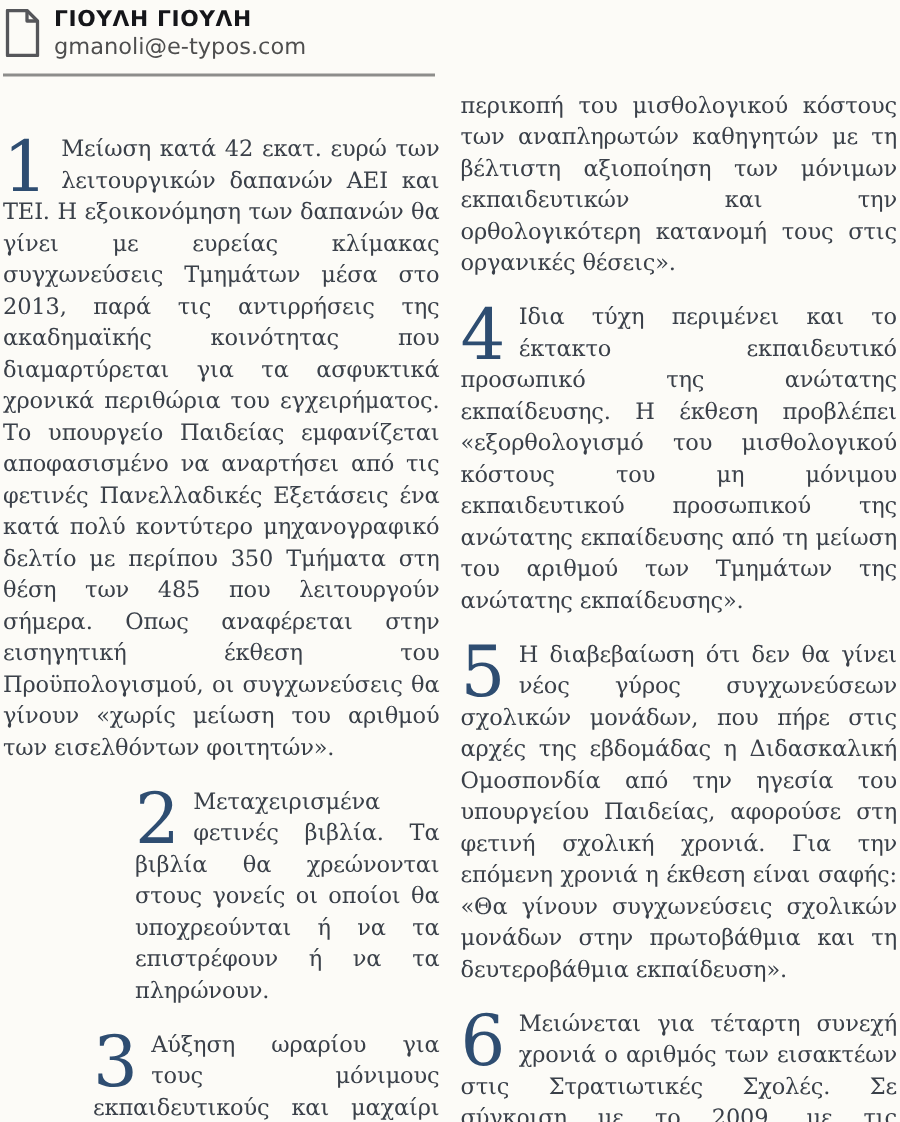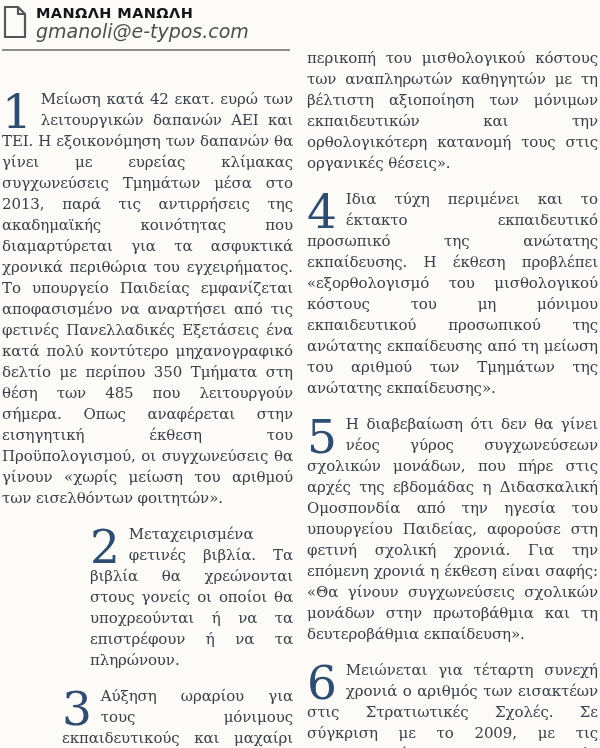--- a/index.html
+++ b/index.html
@@ -16,36 +16,36 @@
   .byline { display:flex; align-items:flex-start; padding:5px 0 0 3px; }
   .doc-icon { display:inline-block; margin-right:9px; margin-top:1px; }
   .byline-text { display:flex; flex-direction:column; }
   .author {
     font-family:"DejaVu Sans", "Liberation Sans", sans-serif;
     font-weight:bold; font-size:14.5px; letter-spacing:0.4px; color:#15161a;
     line-height:17px;
   }
   .email {
     font-family:"DejaVu Sans", "Liberation Sans", sans-serif;
-    font-size:19px; color:#4e4e4e; line-height:17px; margin-top:1px;font-style:italic;
+    font-size:15px; color:#4e4e4e; line-height:17px; margin-top:1px;
   }
   .byline-rule {
     border:none; border-top:2px solid #8d8d8b;
     width:288px; margin:7px 0 0 0;
   }
 
   
   .columns { display:flex; padding:0 1px 0 2px; }
   .col { width:291px; }
   .col.left  { margin-right:14px; }
   .col.right { padding-top:6px; }
 
   p.item {
     text-align:justify; font-size:15px; line-height:21px;
-    margin:0 0 15px 0; letter-spacing:-0.1px;
+    margin:12px 0 15px 0; letter-spacing:-0.1px;
   }
   .col.left p.first { margin-top:38px; }
 
   .num {
     float:left; color:#2e4d71;
     font-family:"DejaVu Serif", serif;
     font-size:47px; line-height:38px;
     padding:4px 9px 0 0; font-weight:normal;
   }
   
@@ -59,21 +59,21 @@
 <div class="page">
 
   <div class="byline">
     <span class="doc-icon">
       <svg width="24" height="32" viewBox="0 0 24 32">
         <path d="M2 1 L15 1 L22 8 L22 31 L2 31 Z" fill="none" stroke="#55565a" stroke-width="2.2" stroke-linejoin="round"></path>
         <path d="M15 1 L15 8 L22 8" fill="none" stroke="#55565a" stroke-width="2.2" stroke-linejoin="round"></path>
       </svg>
     </span>
     <div class="byline-text">
-      <div class="author">ΜΑΝΩΛΗ ΜΑΝΩΛΗ</div>
+      <div class="author">ΓΙΟΥΛΗ ΓΙΟΥΛΗ</div>
       <div class="email">gmanoli@e-typos.com</div>
     </div>
   </div>
 
   <div class="columns">
 
     <div class="col left">
       <hr class="byline-rule">
 
       <p class="item first">

